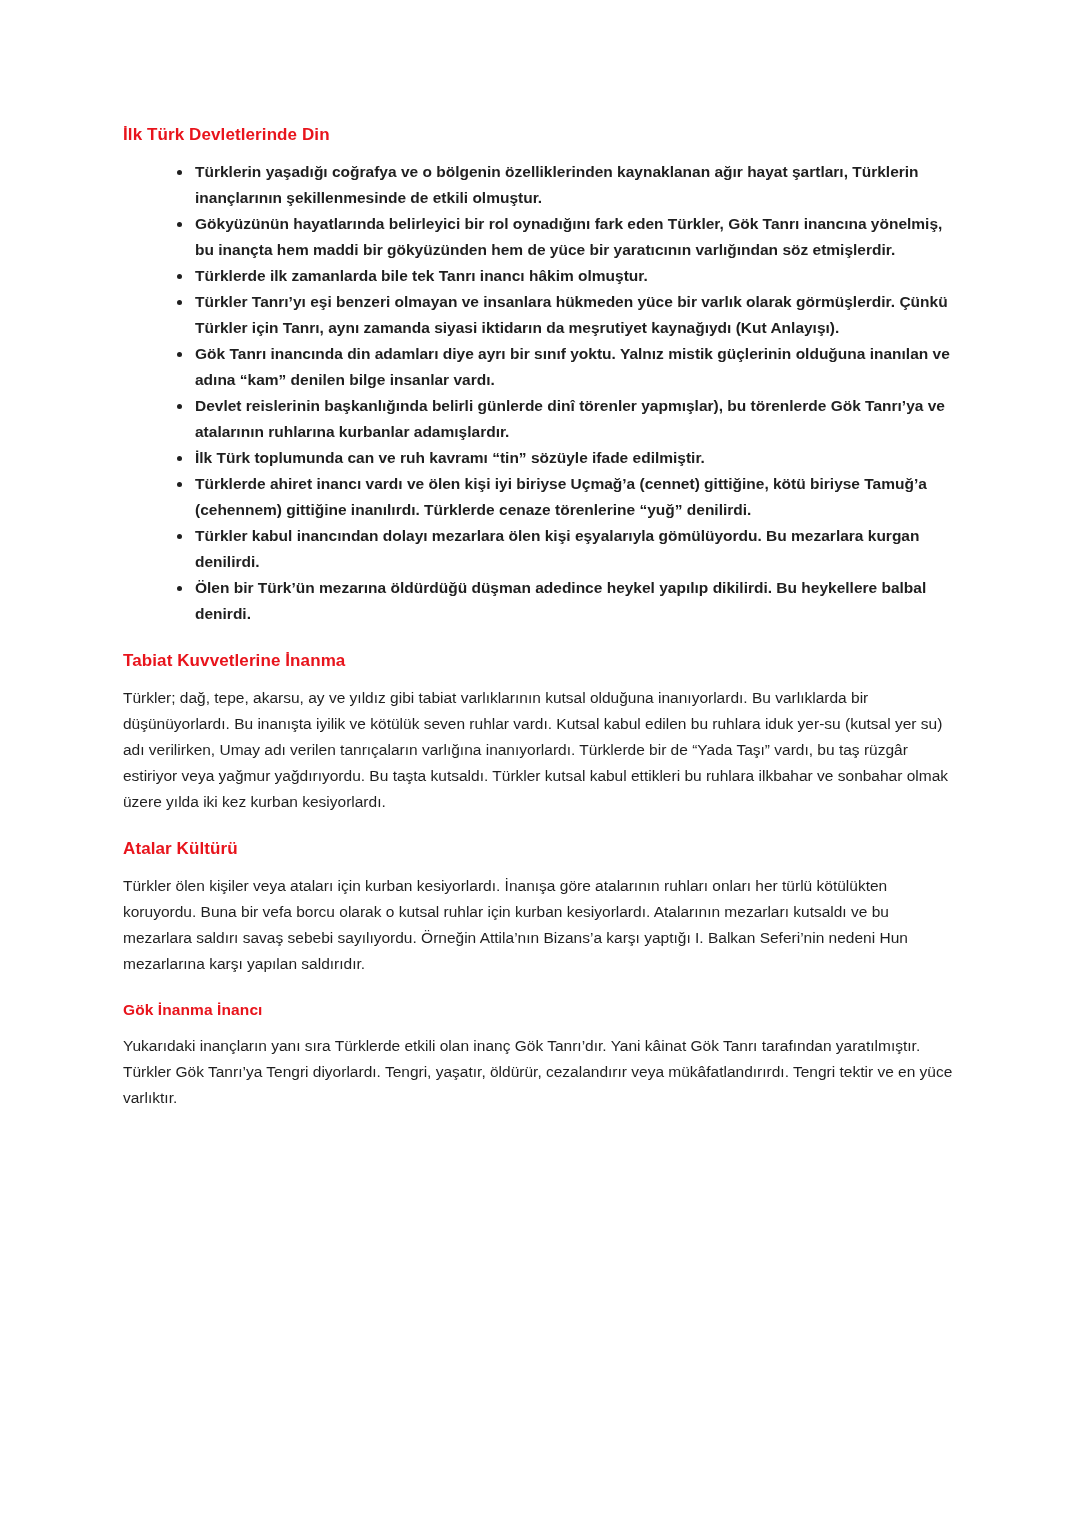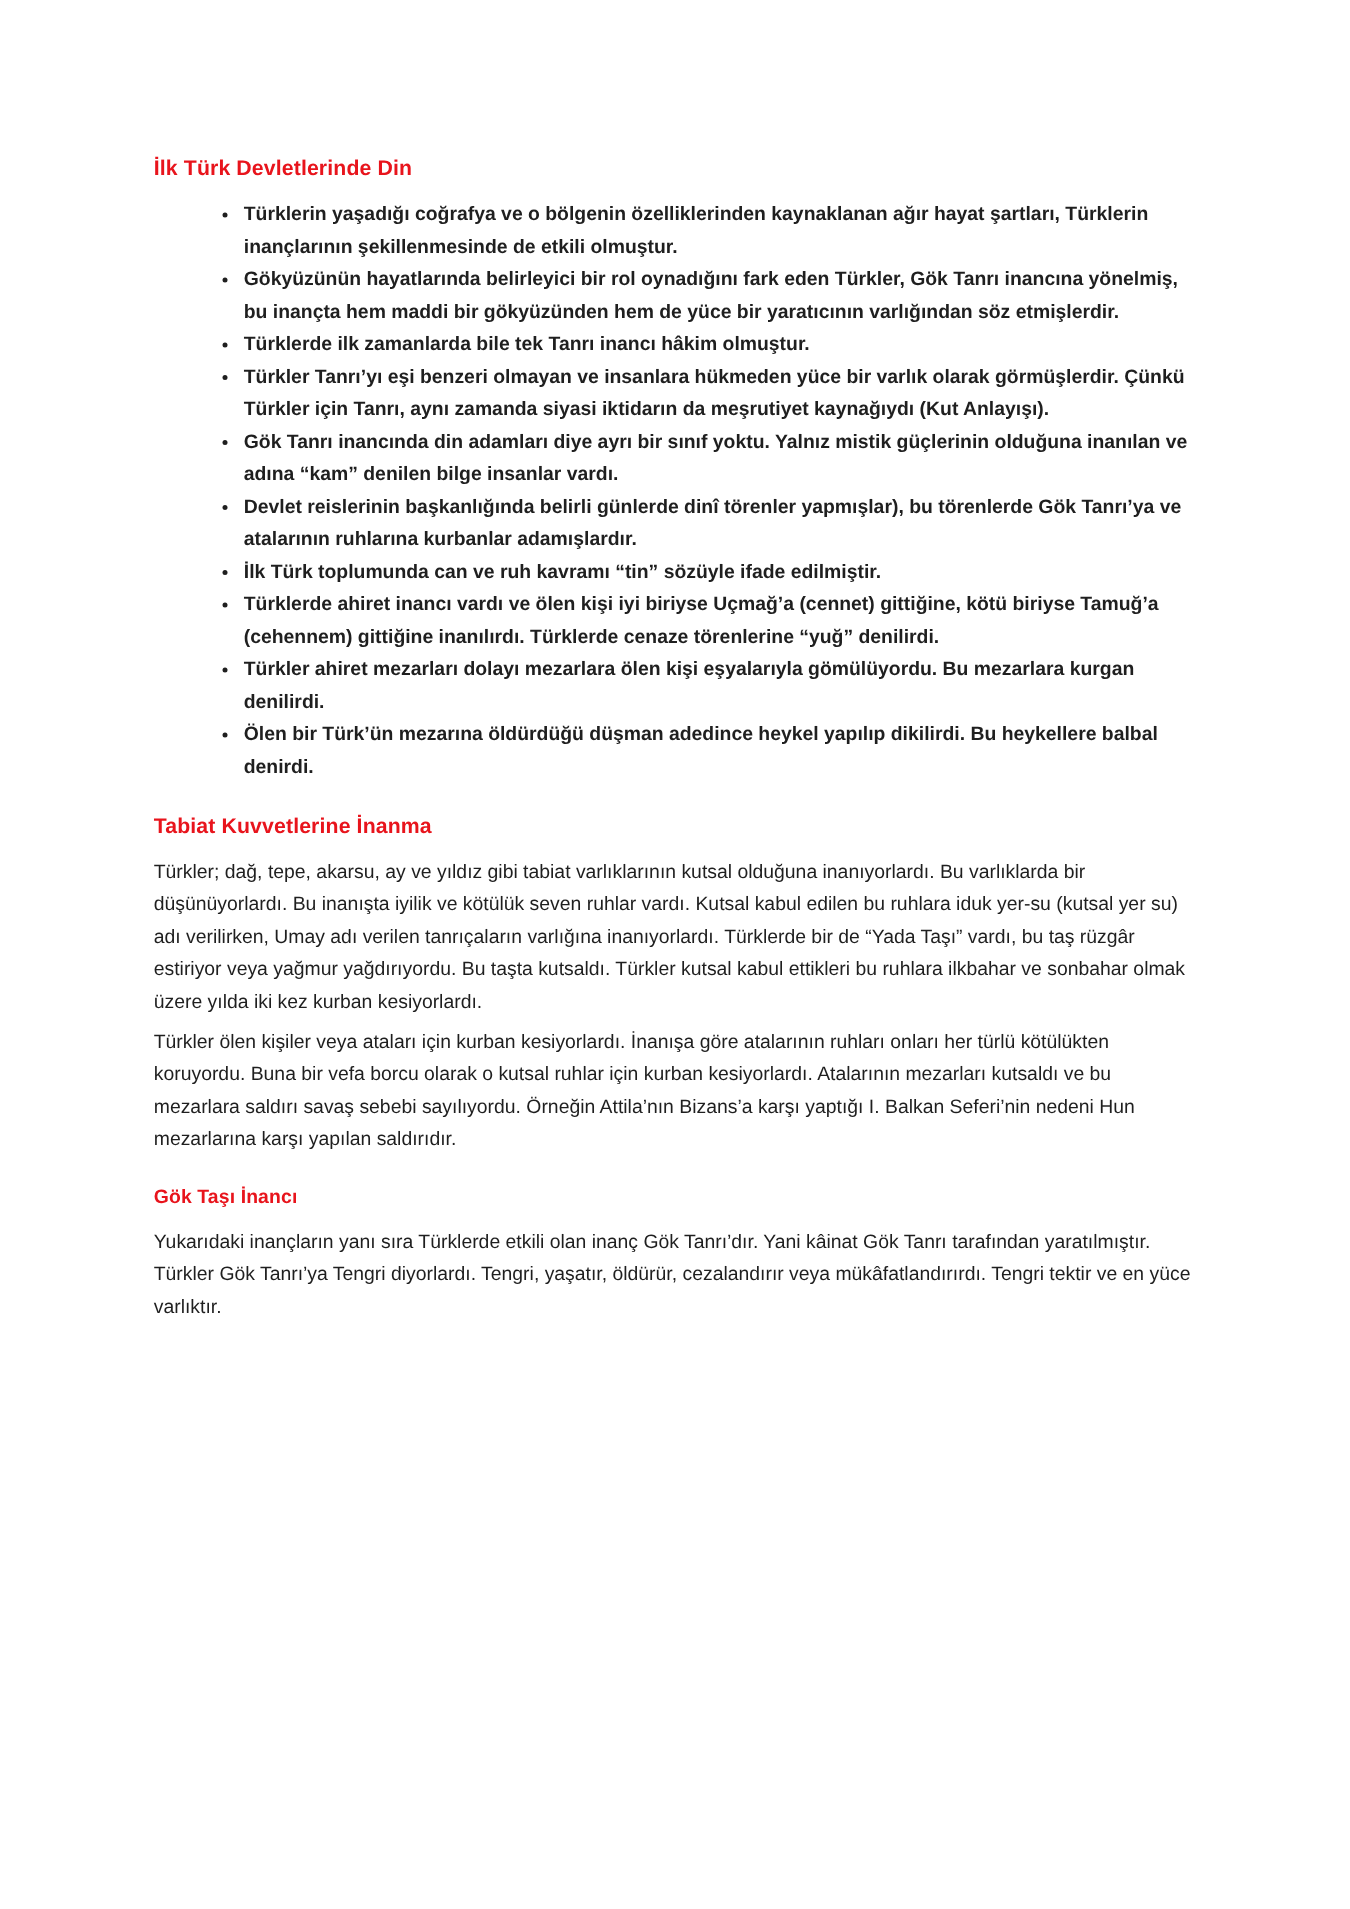--- a/index.html
+++ b/index.html
@@ -61,35 +61,36 @@
     <h2 class="heading first">İlk Türk Devletlerinde Din</h2>
     <ul class="bullets">
       <li>Türklerin yaşadığı coğrafya ve o bölgenin özelliklerinden kaynaklanan ağır hayat şartları, Türklerin inançlarının şekillenmesinde de etkili olmuştur.</li>
       <li>Gökyüzünün hayatlarında belirleyici bir rol oynadığını fark eden Türkler, Gök Tanrı inancına yönelmiş, bu inançta hem maddi bir gökyüzünden hem de yüce bir yaratıcının varlığından söz etmişlerdir.</li>
       <li>Türklerde ilk zamanlarda bile tek Tanrı inancı hâkim olmuştur.</li>
       <li>Türkler Tanrı’yı eşi benzeri olmayan ve insanlara hükmeden yüce bir varlık olarak görmüşlerdir. Çünkü Türkler için Tanrı, aynı zamanda siyasi iktidarın da meşrutiyet kaynağıydı (Kut Anlayışı).</li>
       <li>Gök Tanrı inancında din adamları diye ayrı bir sınıf yoktu. Yalnız mistik güçlerinin olduğuna inanılan ve adına “kam” denilen bilge insanlar vardı.</li>
       <li>Devlet reislerinin başkanlığında belirli günlerde dinî törenler yapmışlar), bu törenlerde Gök Tanrı’ya ve atalarının ruhlarına kurbanlar adamışlardır.</li>
       <li>İlk Türk toplumunda can ve ruh kavramı “tin” sözüyle ifade edilmiştir.</li>
       <li>Türklerde ahiret inancı vardı ve ölen kişi iyi biriyse Uçmağ’a (cennet) gittiğine, kötü biriyse Tamuğ’a (cehennem) gittiğine inanılırdı. Türklerde cenaze törenlerine “yuğ” denilirdi.</li>
-      <li>Türkler ahiret mezarları dolayı mezarlara ölen kişi eşyalarıyla gömülüyordu. Bu mezarlara kurgan denilirdi.</li>
+      <li>Türkler kabul inancından dolayı mezarlara ölen kişi eşyalarıyla gömülüyordu. Bu mezarlara kurgan denilirdi.</li>
       <li>Ölen bir Türk’ün mezarına öldürdüğü düşman adedince heykel yapılıp dikilirdi. Bu heykellere balbal denirdi.</li>
     </ul>
   </section>
 
   <section>
   </section>
 
   <section>
     <h2 class="heading">Tabiat Kuvvetlerine İnanma</h2>
     <p class="para">Türkler; dağ, tepe, akarsu, ay ve yıldız gibi tabiat varlıklarının kutsal olduğuna inanıyorlardı. Bu varlıklarda bir düşünüyorlardı. Bu inanışta iyilik ve kötülük seven ruhlar vardı. Kutsal kabul edilen bu ruhlara iduk yer-su (kutsal yer su) adı verilirken, Umay adı verilen tanrıçaların varlığına inanıyorlardı. Türklerde bir de “Yada Taşı” vardı, bu taş rüzgâr estiriyor veya yağmur yağdırıyordu. Bu taşta kutsaldı. Türkler kutsal kabul ettikleri bu ruhlara ilkbahar ve sonbahar olmak üzere yılda iki kez kurban kesiyorlardı.</p>
   </section>
 
   <section>
+    <h2 class="heading">Atalar Kültürü</h2>
     <p class="para">Türkler ölen kişiler veya ataları için kurban kesiyorlardı. İnanışa göre atalarının ruhları onları her türlü kötülükten koruyordu. Buna bir vefa borcu olarak o kutsal ruhlar için kurban kesiyorlardı. Atalarının mezarları kutsaldı ve bu mezarlara saldırı savaş sebebi sayılıyordu. Örneğin Attila’nın Bizans’a karşı yaptığı I. Balkan Seferi’nin nedeni Hun mezarlarına karşı yapılan saldırıdır.</p>
   </section>
 
   <section>
-    <h2 class="heading small">Gök Taşı İnancı</h2>
+    <h2 class="heading small">Gök İnanma İnancı</h2>
     <p class="para">Yukarıdaki inançların yanı sıra Türklerde etkili olan inanç Gök Tanrı’dır. Yani kâinat Gök Tanrı tarafından yaratılmıştır. Türkler Gök Tanrı’ya Tengri diyorlardı. Tengri, yaşatır, öldürür, cezalandırır veya mükâfatlandırırdı. Tengri tektir ve en yüce varlıktır.</p>
   </section>
 
 </div>
 
 </body></html>

